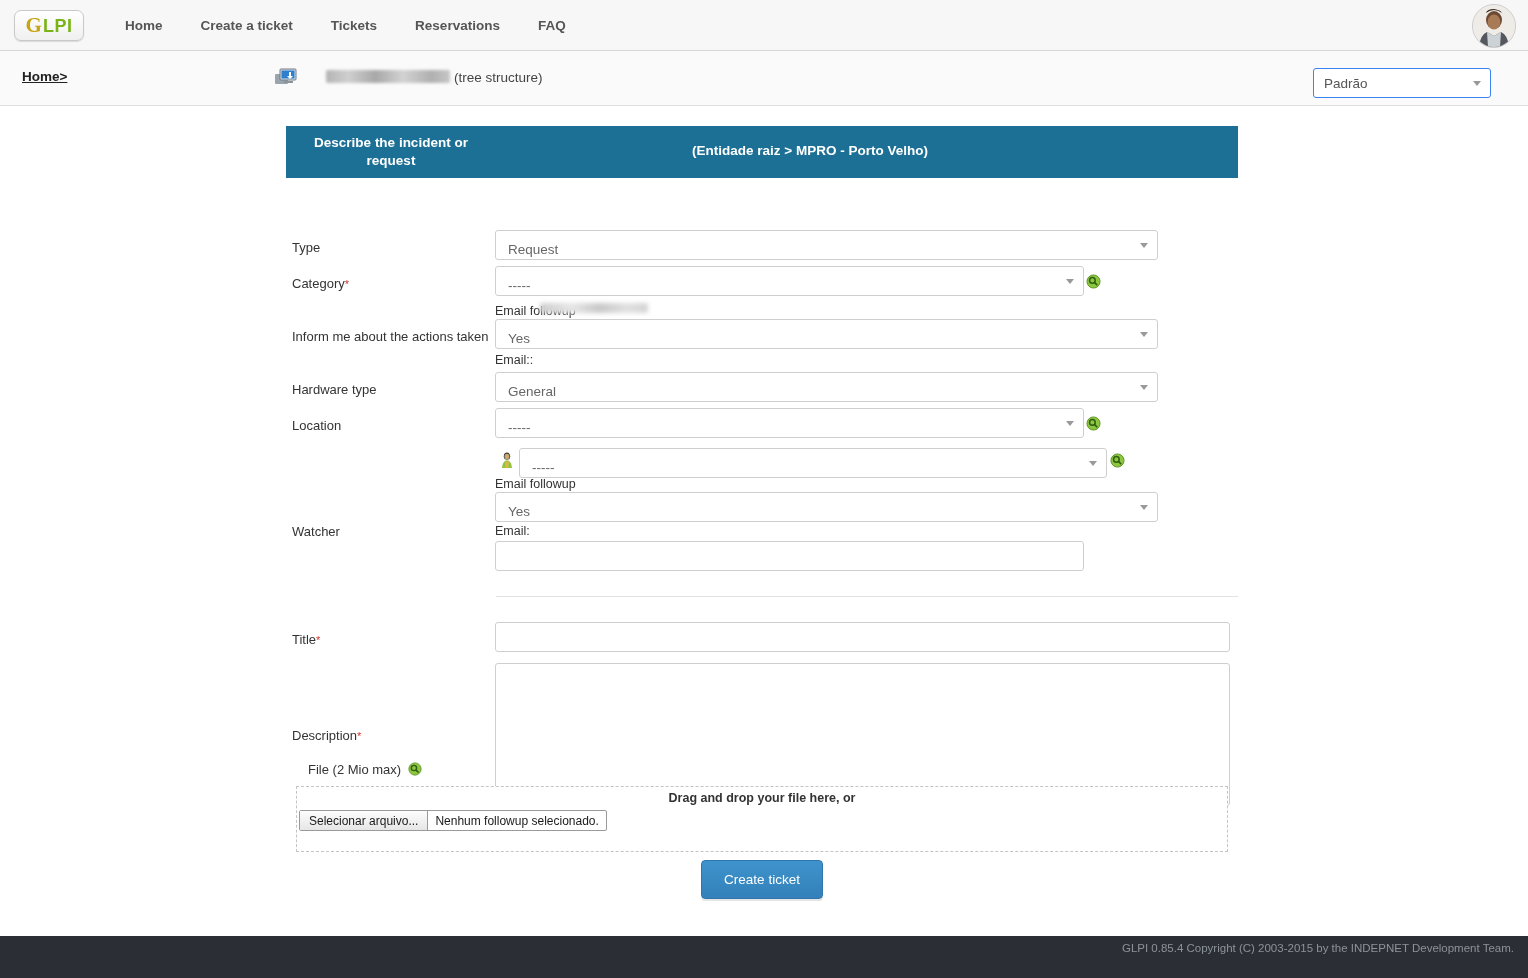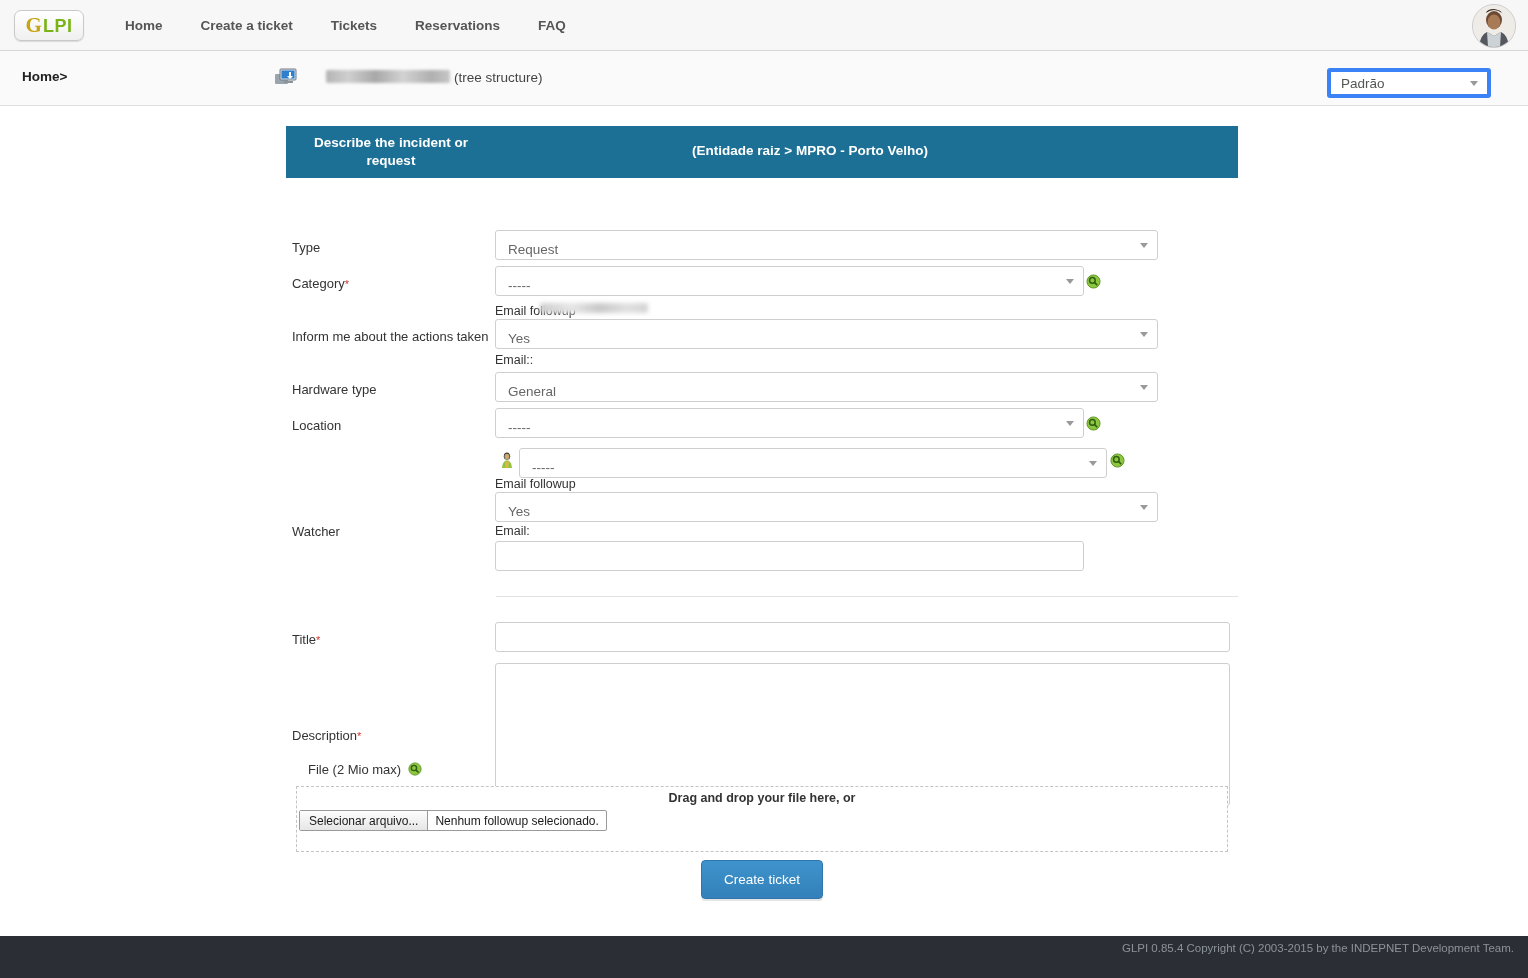--- a/index.html
+++ b/index.html
@@ -69,41 +69,42 @@
   .crumbbar {
     position: absolute; top: 51px; left: 0;
     width: 1528px; height: 55px;
     background: #fafafa;
     border-bottom: 1px solid #dedede;
   }
   .crumb-home {
     position: absolute; left: 22px; top: 69px;
     font-size: 13.5px; font-weight: bold; color: #222;
     cursor: pointer;
+    text-decoration: underline;
   }
   .entity-icon {
     position: absolute; left: 274px; top: 66px;
     width: 24px; height: 24px;
   }
   .entity-redacted {
     position: absolute; left: 326px; top: 70px;
     width: 124px; height: 13px;
     background: linear-gradient(90deg,#b4b4b4,#cfcfcf 18%,#a8a8a8 40%,#d2d2d2 62%,#b0b0b0 85%,#c6c6c6);
     filter: blur(1.6px);
     border-radius: 2px;
   }
   .entity-tree {
     position: absolute; left: 454px; top: 70px;
     font-size: 13.5px; color: #444;
   }
   .profile-select {
     position: absolute; right: 37px; top: 68px;
-    width: 164px; height: 30px;
-    background: #fff;
-    border: 4px solid #3b82f6;
+    width: 178px; height: 30px;
+    background: #fff;
+    border: 1px solid #3b82f6;
     border-radius: 3px;
     font-size: 13.5px; color: #555;
     padding: 0 10px;
     display: flex; align-items: center;
     cursor: pointer;
   }
   .caret {
     position: absolute; right: 9px; top: 50%;
     margin-top: -2px;
     width: 0; height: 0;

